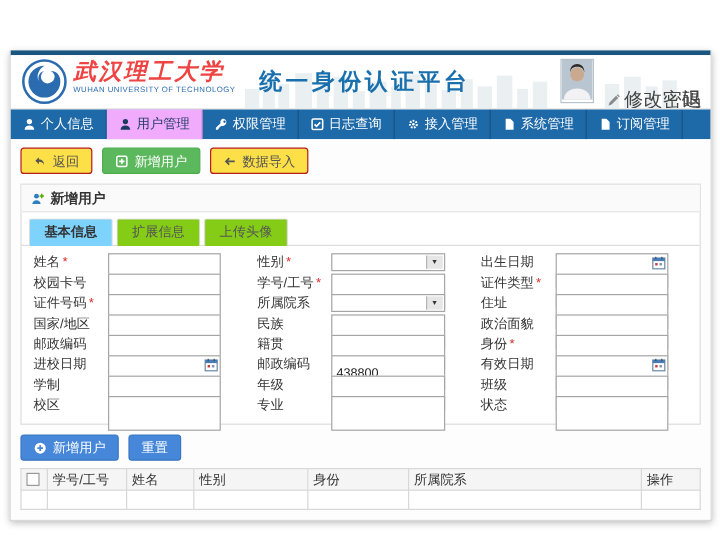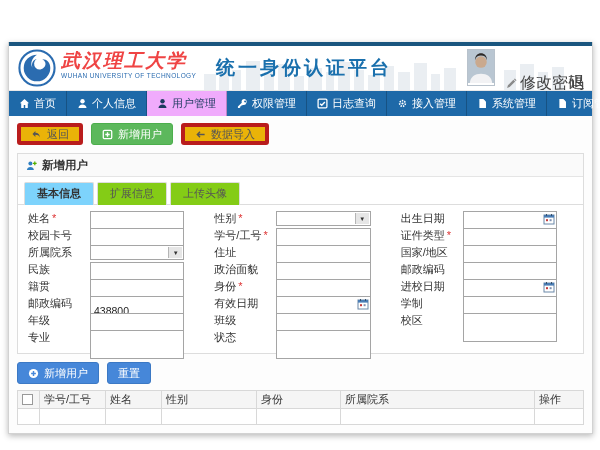--- a/index.html
+++ b/index.html
@@ -24,21 +24,21 @@
   .nav{display:flex;height:25px;background:#1e69a8;}
   .nav-item{display:flex;align-items:center;gap:4px;padding:0 10px;font-size:11px;color:#fff;border-right:1px solid rgba(0,0,0,.22);cursor:pointer;white-space:nowrap;}
   .nav-item.active{background:#f0abfc;color:#1c3a5e;}
   .ic{display:inline-flex;width:11px;height:11px;}
   .ic svg{width:100%;height:100%;}
   
   .content{padding:4px 8px 8px;background:#fdfdfd;}
   .toolbar{display:flex;gap:8px;margin:3px 0 8px;}
   .btn{display:inline-flex;align-items:center;gap:5px;height:22px;padding:0 10px;font-size:11px;border-radius:3px;cursor:pointer;box-sizing:border-box;}
   .btn .ic{width:11px;height:11px;}
-  .btn-default{background:#eab308;border:4px solid #b91c1c;color:#555;align-items:center;}
+  .btn-default{background:#fde047;border:1px solid #b91c1c;color:#555;align-items:center;}
   .btn-green{background:#5cb85c;border:1px solid #4cae4c;color:#fff;}
   .btn-blue{background:#4687d9;border:1px solid #3b78c4;color:#fff;}
   
   .panel{border:1px solid #ddd;background:#fff;}
   .panel-h{display:flex;align-items:center;gap:5px;height:22px;padding:0 8px;background:#fafafa;border-bottom:1px solid #e5e5e5;font-size:11.5px;font-weight:bold;color:#333;}
   .tabs{display:flex;gap:3px;padding:4px 6px 0;border-bottom:1px solid #ddd;}
   .tab{font-size:11px;padding:3px 12px 4px;border:1px solid #ddd;border-bottom:none;background:#84cc16;color:#555;border-radius:2px 2px 0 0;position:relative;top:1px;cursor:pointer;}
   .tab.active{background:#7dd3fc;color:#333;font-weight:bold;}
   
   .form{display:grid;grid-template-columns:1fr 1fr 1fr;column-gap:14px;row-gap:2px;padding:6px 10px 8px;}
@@ -129,28 +129,20 @@
             </svg>
           </span>
         <span>退出</span>
       </div>
     </div>
 
     <div class="nav">
         <div class="nav-item">
           <span class="ic">
             <svg viewBox="0 0 12 12">
-              <path fill="currentColor" d="M6 1.2 1 5.6h1.4V11h2.8V7.6h1.6V11h2.8V5.6H11z"></path>
-            </svg>
-          </span>
-          <span>首页</span>
-        </div>
-        <div class="nav-item">
-          <span class="ic">
-            <svg viewBox="0 0 12 12">
               <circle fill="currentColor" cx="6" cy="3.6" r="2.4"></circle>
               <path fill="currentColor" d="M1.6 11c.2-2.5 2-3.8 4.4-3.8s4.2 1.3 4.4 3.8z"></path>
             </svg>
           </span>
           <span>个人信息</span>
         </div>
         <div class="nav-item active">
           <span class="ic">
             <svg viewBox="0 0 12 12">
               <circle fill="currentColor" cx="6" cy="3.6" r="2.4"></circle>
@@ -278,20 +270,24 @@
             <div class="field">
               <span class="lbl">校园卡号</span>
               <div class="ctrl"><input type="text" style=""></div>
             </div>
             <div class="field">
               <span class="lbl">学号/工号<span class="req">*</span></span>
               <div class="ctrl"><input type="text" style=""></div>
             </div>
             <div class="field">
               <span class="lbl">证件类型<span class="req">*</span></span>
+              <div class="ctrl"><input type="text" style=""></div>
+            </div>
+            <div class="field">
+              <span class="lbl">证件号码<span class="req">*</span></span>
               <div class="ctrl"><input type="text" style=""></div>
             </div>
             <div class="field">
               <span class="lbl">所属院系</span>
               <div class="ctrl">
                 <div class="select-box">
                   <span class="select-arrow">▼</span>
                 </div>
               </div>
             </div>

